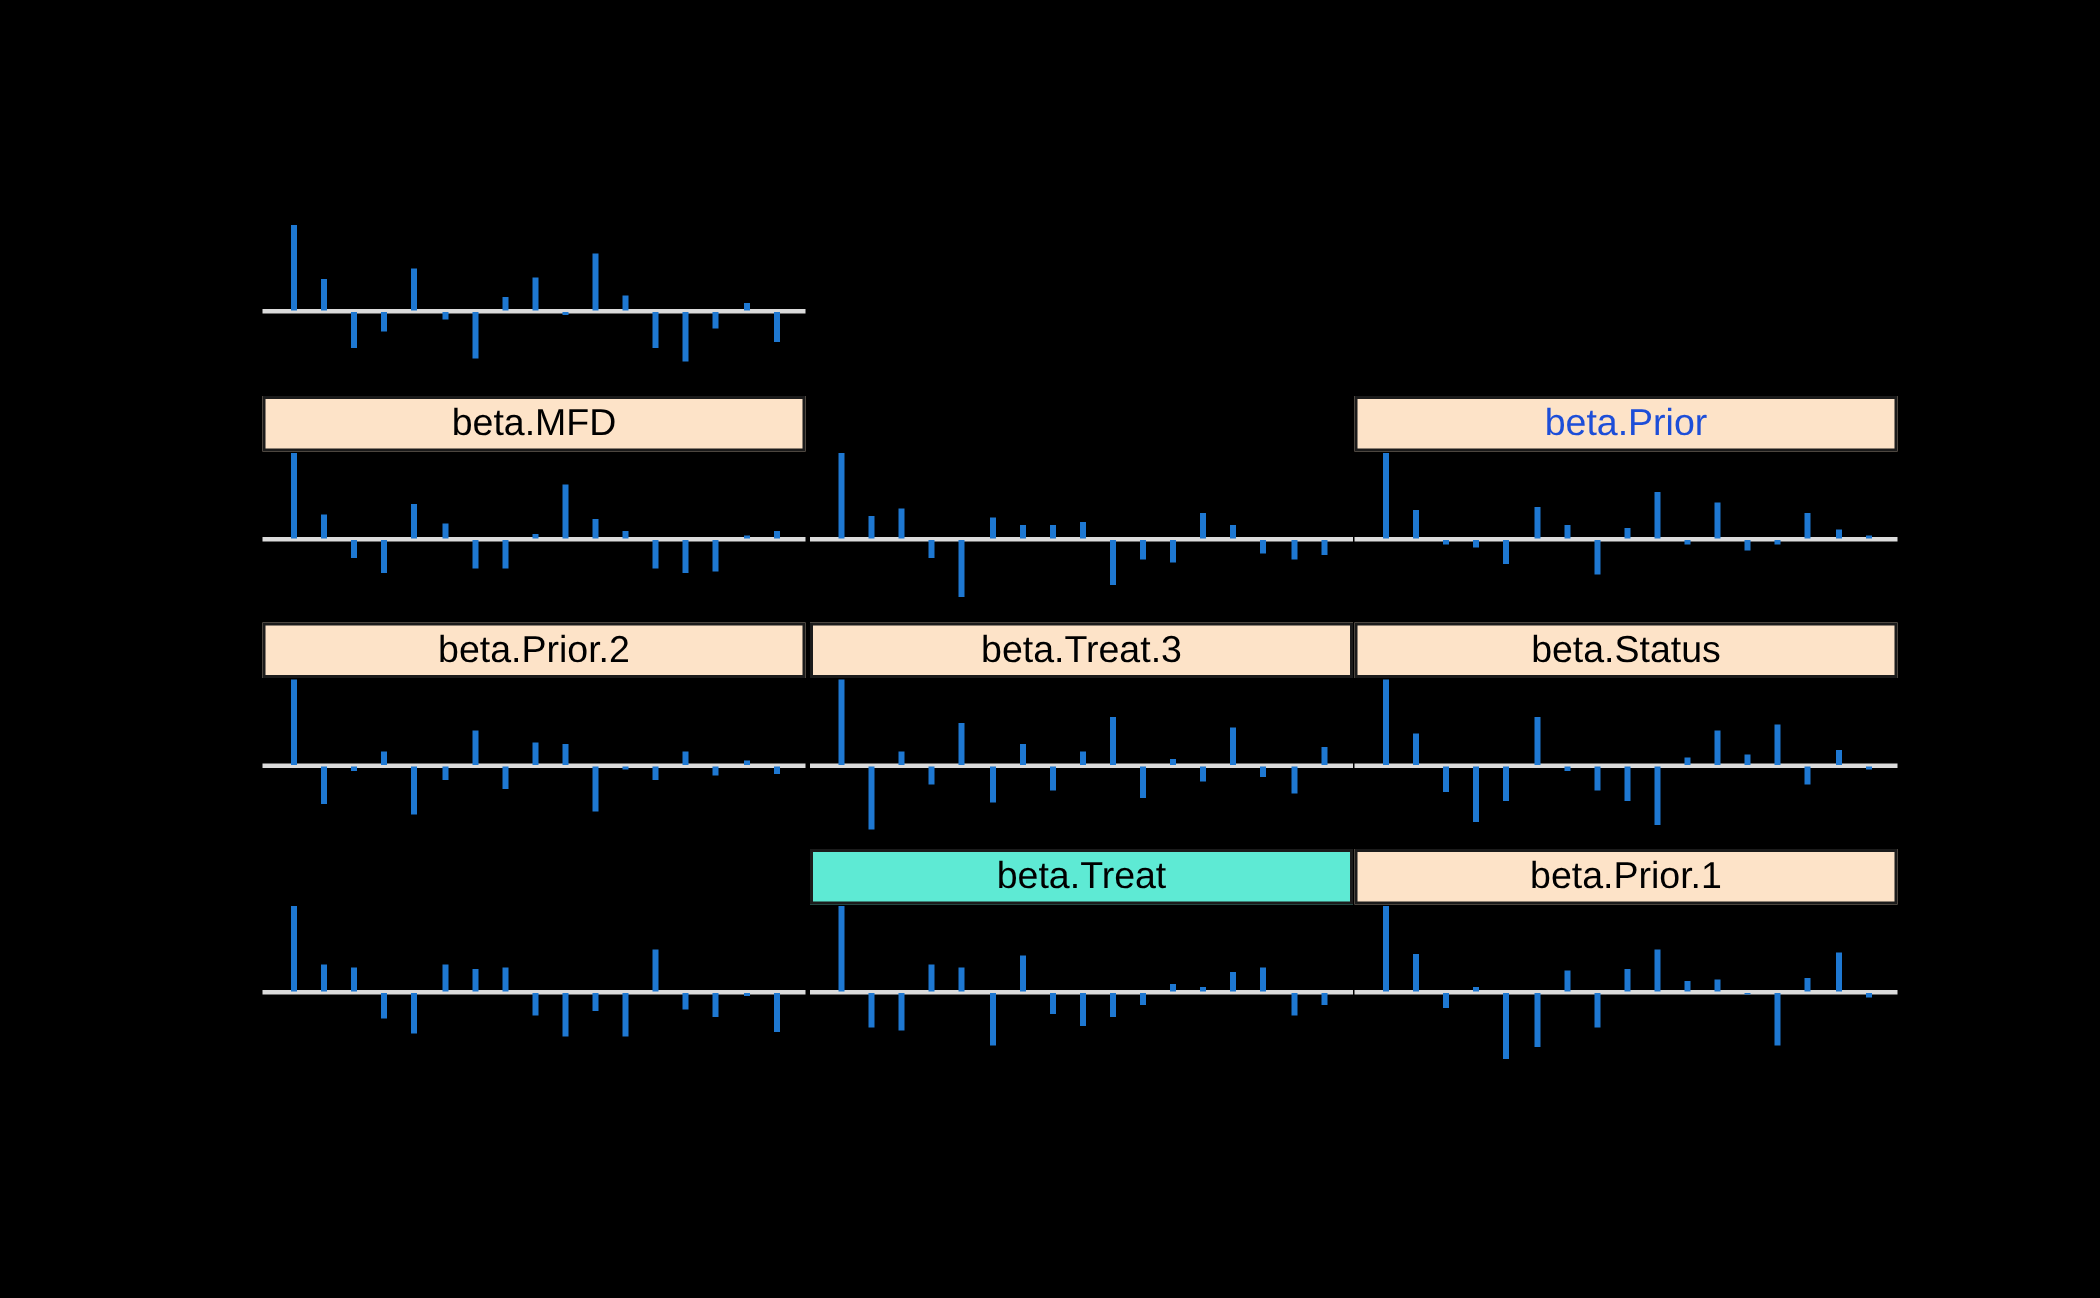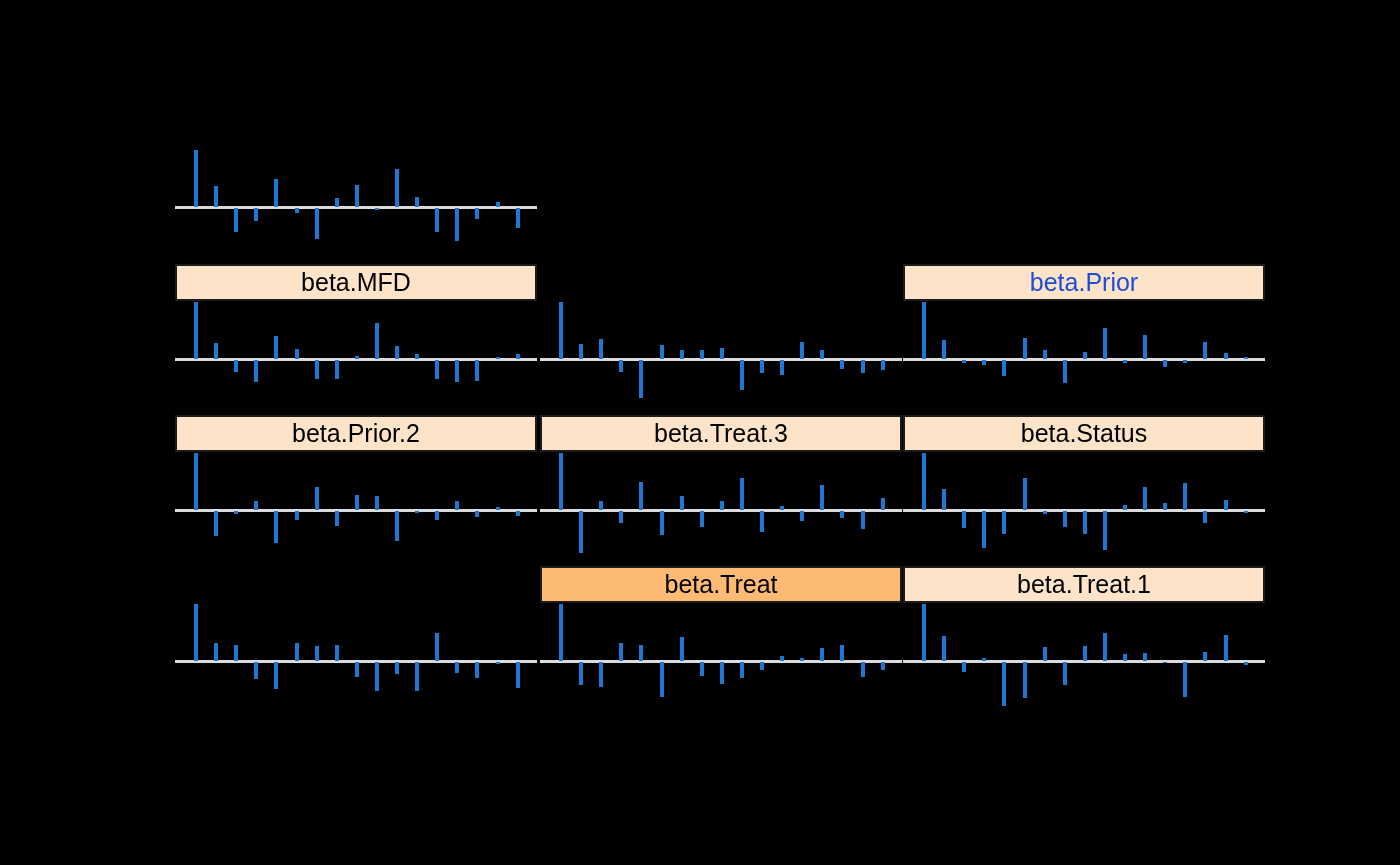--- a/index.html
+++ b/index.html
@@ -200,21 +200,21 @@
     <div class="spike" style="left: 334.7px; height: 15.96px; top: 645.04px; background: rgb(30, 120, 210);"></div>
     <div class="spike" style="left: 354.8px; height: 15.39px; top: 662px; background: rgb(30, 120, 210);"></div>
     <div class="spike" style="left: 374.9px; height: 28.5px; top: 662px; background: rgb(30, 120, 210);"></div>
     <div class="spike" style="left: 395px; height: 11.97px; top: 662px; background: rgb(30, 120, 210);"></div>
     <div class="spike" style="left: 415.1px; height: 29.07px; top: 662px; background: rgb(30, 120, 210);"></div>
     <div class="spike" style="left: 435.2px; height: 27.93px; top: 633.07px; background: rgb(30, 120, 210);"></div>
     <div class="spike" style="left: 455.3px; height: 11.4px; top: 662px; background: rgb(30, 120, 210);"></div>
     <div class="spike" style="left: 475.4px; height: 15.96px; top: 662px; background: rgb(30, 120, 210);"></div>
     <div class="spike" style="left: 495.5px; height: 2.28px; top: 662px; background: rgb(30, 120, 210);"></div>
     <div class="spike" style="left: 515.6px; height: 25.65px; top: 662px; background: rgb(30, 120, 210);"></div>
-    <div class="strip" style="left: 540px; top: 566px; width: 362px; background: #fdba74; border-color: rgb(27, 27, 27);">
+    <div class="strip" style="left: 540px; top: 566px; width: 362px; background: #5eead4; border-color: rgb(27, 27, 27);">
       <span class="strip-label" style="color: rgb(0, 0, 0);">beta.Treat</span>
     </div>
     <div class="zero-line" style="left: 540px; top: 660px; width: 362px; background: rgb(219, 219, 219);"></div>
     <div class="spike" style="left: 559px; height: 57px; top: 604px; background: rgb(30, 120, 210);"></div>
     <div class="spike" style="left: 579.1px; height: 23.37px; top: 662px; background: rgb(30, 120, 210);"></div>
     <div class="spike" style="left: 599.2px; height: 25.08px; top: 662px; background: rgb(30, 120, 210);"></div>
     <div class="spike" style="left: 619.3px; height: 18.24px; top: 642.76px; background: rgb(30, 120, 210);"></div>
     <div class="spike" style="left: 639.4px; height: 15.96px; top: 645.04px; background: rgb(30, 120, 210);"></div>
     <div class="spike" style="left: 659.5px; height: 34.77px; top: 662px; background: rgb(30, 120, 210);"></div>
     <div class="spike" style="left: 679.6px; height: 23.94px; top: 637.06px; background: rgb(30, 120, 210);"></div>
@@ -222,21 +222,21 @@
     <div class="spike" style="left: 719.8px; height: 22.23px; top: 662px; background: rgb(30, 120, 210);"></div>
     <div class="spike" style="left: 739.9px; height: 15.96px; top: 662px; background: rgb(30, 120, 210);"></div>
     <div class="spike" style="left: 760px; height: 7.98px; top: 662px; background: rgb(30, 120, 210);"></div>
     <div class="spike" style="left: 780.1px; height: 4.56px; top: 656.44px; background: rgb(30, 120, 210);"></div>
     <div class="spike" style="left: 800.2px; height: 3.42px; top: 657.58px; background: rgb(30, 120, 210);"></div>
     <div class="spike" style="left: 820.3px; height: 13.11px; top: 647.89px; background: rgb(30, 120, 210);"></div>
     <div class="spike" style="left: 840.4px; height: 15.96px; top: 645.04px; background: rgb(30, 120, 210);"></div>
     <div class="spike" style="left: 860.5px; height: 14.82px; top: 662px; background: rgb(30, 120, 210);"></div>
     <div class="spike" style="left: 880.6px; height: 7.98px; top: 662px; background: rgb(30, 120, 210);"></div>
     <div class="strip" style="left: 903px; top: 566px; width: 362px; background: rgb(253, 227, 200); border-color: rgb(27, 27, 27);">
-      <span class="strip-label" style="color: rgb(0, 0, 0);">beta.Treat.1</span>
+      <span class="strip-label" style="color: rgb(0, 0, 0);">beta.Prior.1</span>
     </div>
     <div class="zero-line" style="left: 903px; top: 660px; width: 362px; background: rgb(219, 219, 219);"></div>
     <div class="spike" style="left: 922px; height: 57px; top: 604px; background: rgb(30, 120, 210);"></div>
     <div class="spike" style="left: 942.1px; height: 25.08px; top: 635.92px; background: rgb(30, 120, 210);"></div>
     <div class="spike" style="left: 962.2px; height: 10.26px; top: 662px; background: rgb(30, 120, 210);"></div>
     <div class="spike" style="left: 982.3px; height: 3.42px; top: 657.58px; background: rgb(30, 120, 210);"></div>
     <div class="spike" style="left: 1002.4px; height: 44.46px; top: 662px; background: rgb(30, 120, 210);"></div>
     <div class="spike" style="left: 1022.5px; height: 36.48px; top: 662px; background: rgb(30, 120, 210);"></div>
     <div class="spike" style="left: 1042.6px; height: 14.25px; top: 646.75px; background: rgb(30, 120, 210);"></div>
     <div class="spike" style="left: 1062.7px; height: 22.8px; top: 662px; background: rgb(30, 120, 210);"></div>

